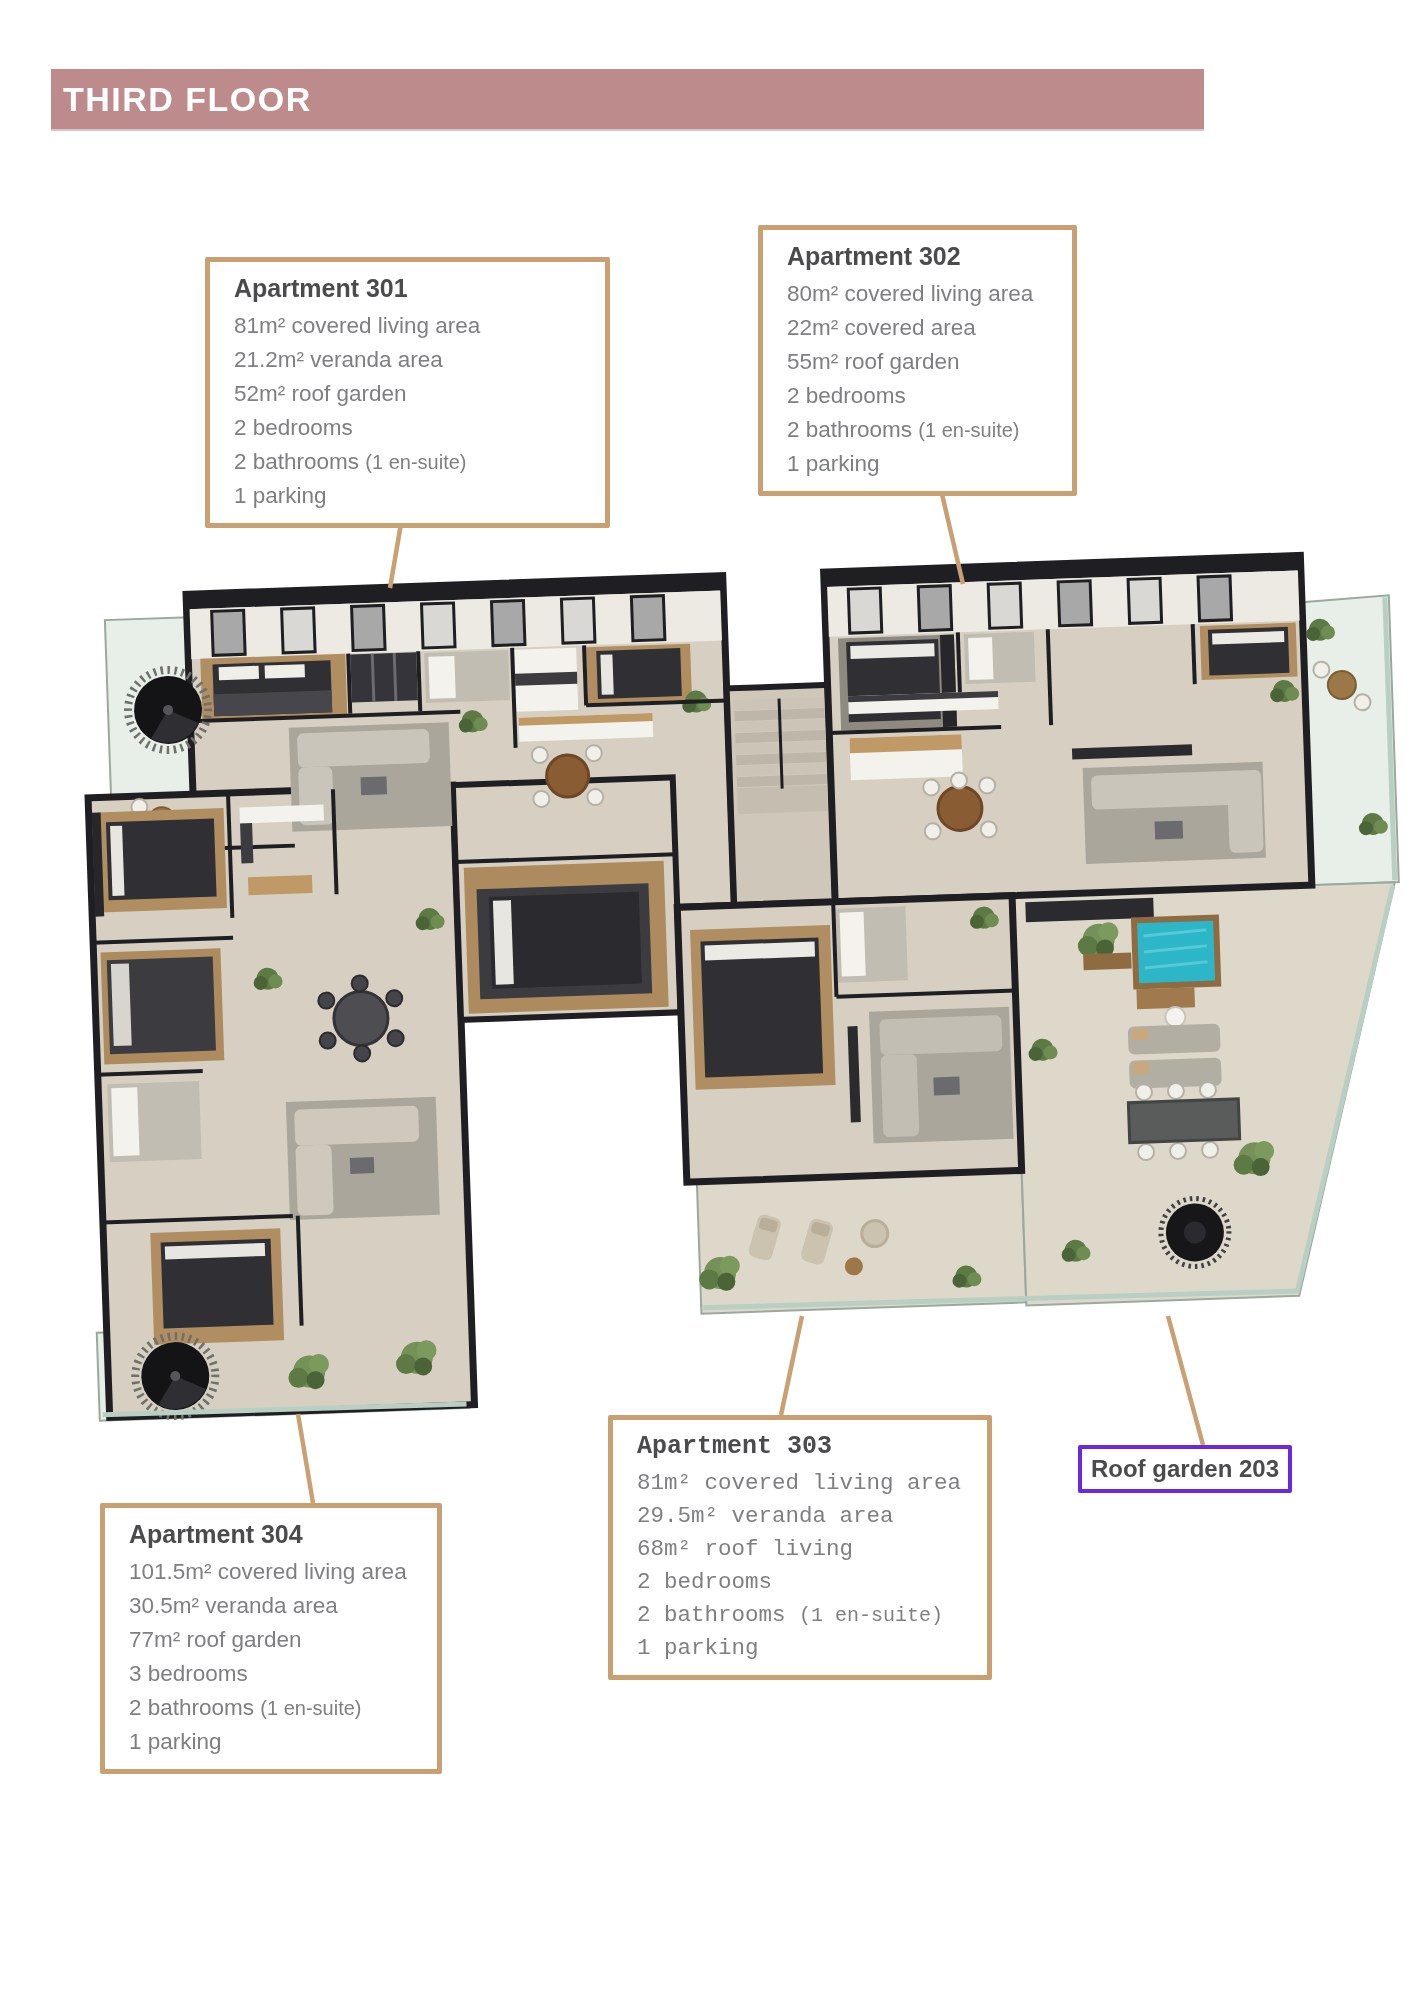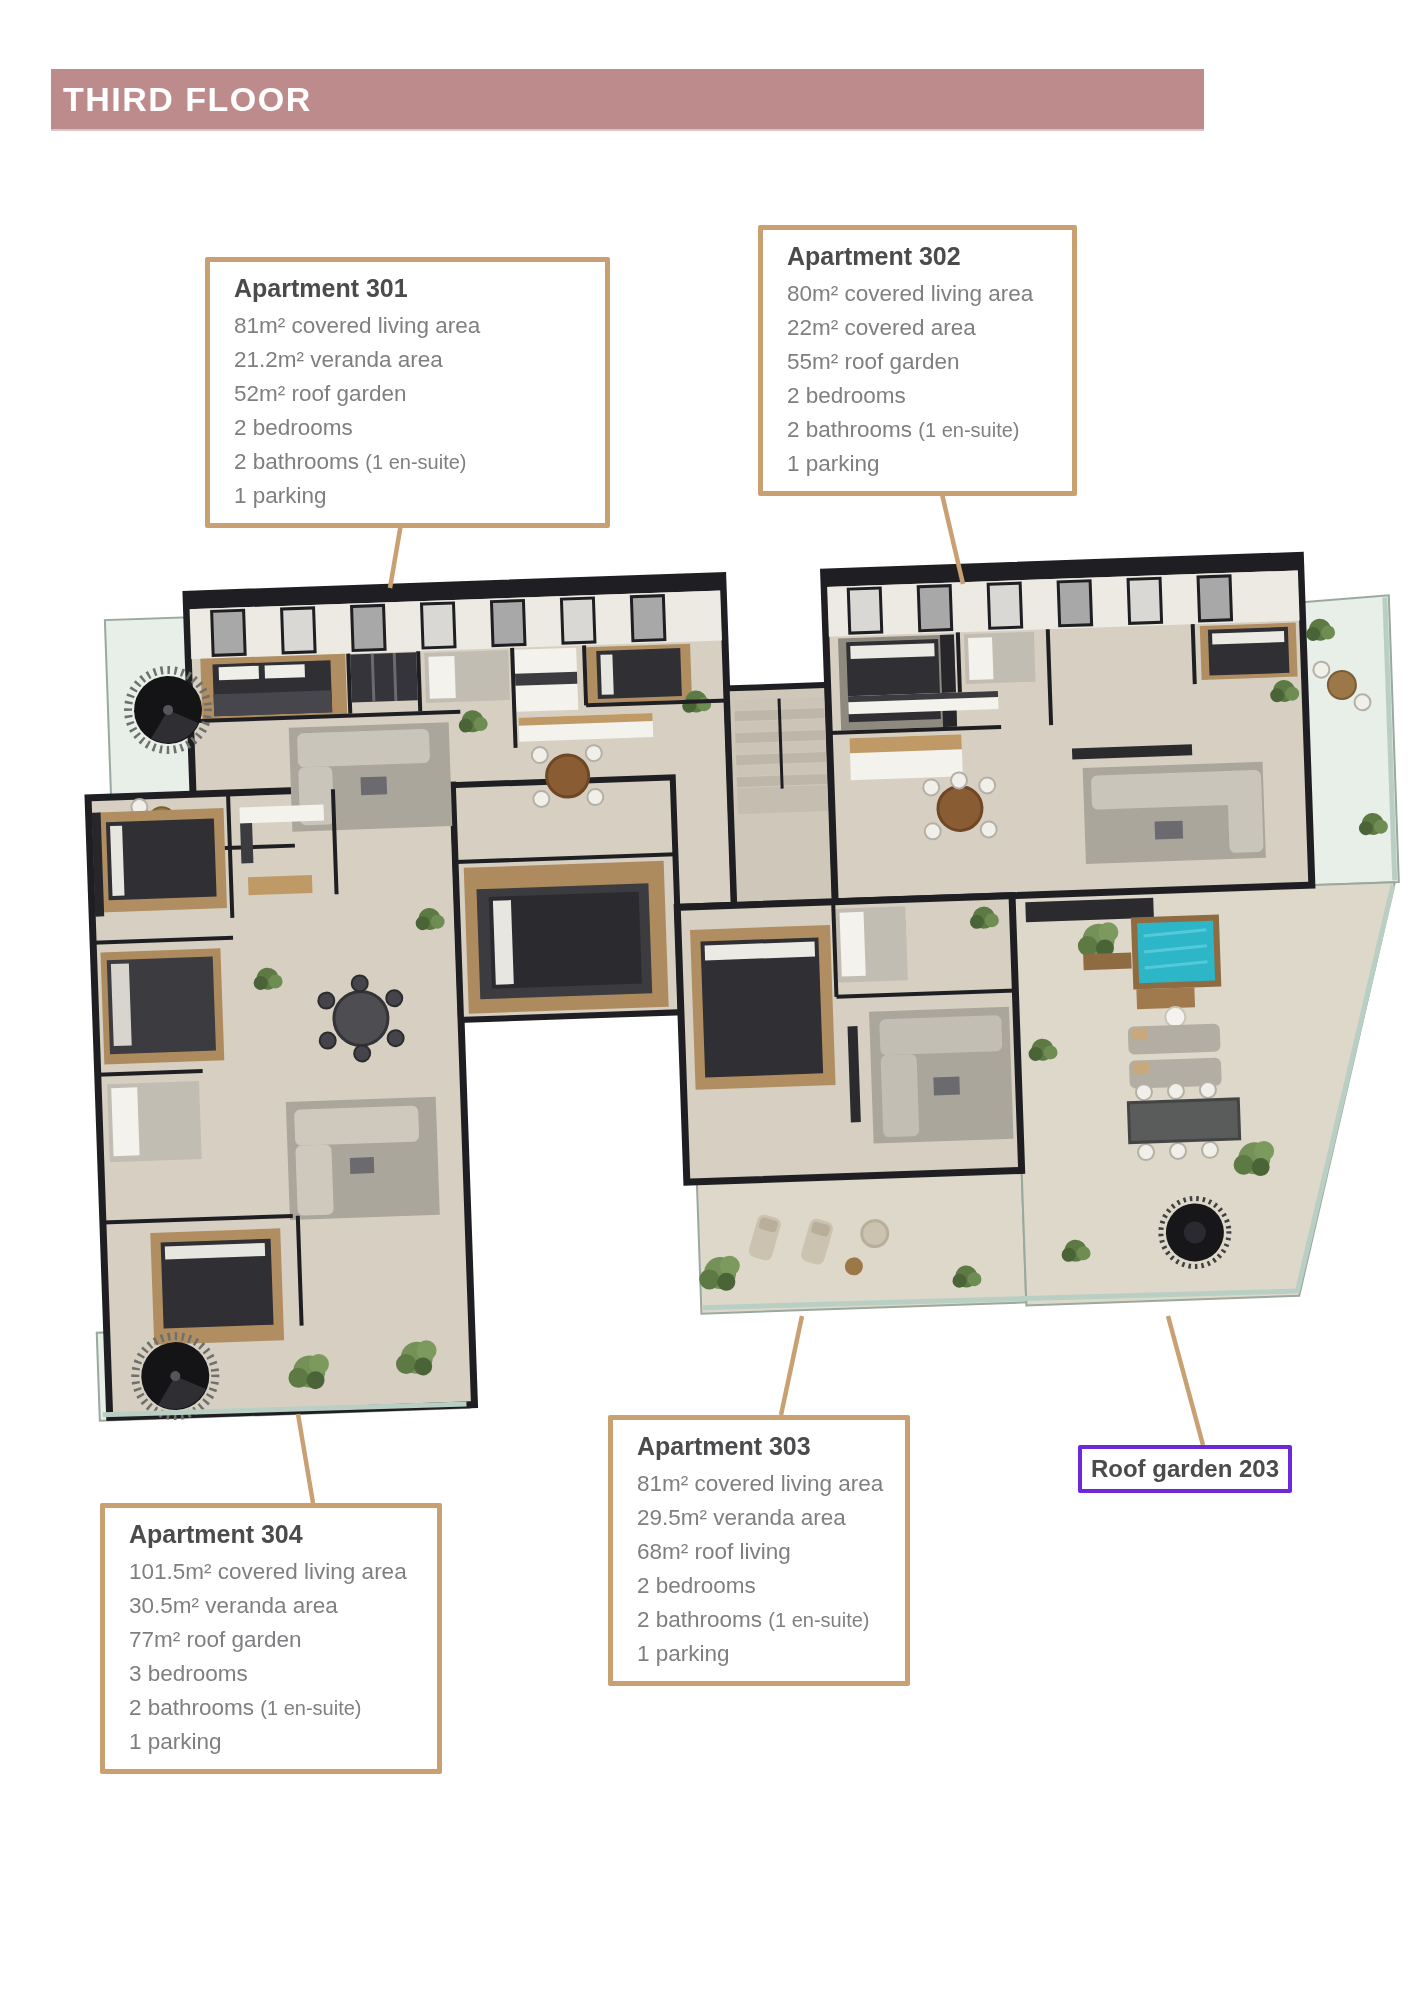--- a/index.html
+++ b/index.html
@@ -349,21 +349,21 @@
   <div class="callout" style="left:758px;top:225px;width:319px;">
     <div class="callout-title">Apartment 302</div>
     <div class="spec-line"><span>80m² covered living area</span><span class="note"></span></div>
     <div class="spec-line"><span>22m² covered area</span><span class="note"></span></div>
     <div class="spec-line"><span>55m² roof garden</span><span class="note"></span></div>
     <div class="spec-line"><span>2 bedrooms</span><span class="note"></span></div>
     <div class="spec-line"><span>2 bathrooms </span><span class="note">(1 en-suite)</span></div>
     <div class="spec-line"><span>1 parking</span><span class="note"></span></div>
   </div>
 
-  <div class="callout" style="left:608px;top:1415px;width:302px;">
+  <div class="callout" style="left:608px;top:1415px;width:384px;font-family:Liberation Mono, monospace;">
     <div class="callout-title">Apartment 303</div>
     <div class="spec-line"><span>81m² covered living area</span><span class="note"></span></div>
     <div class="spec-line"><span>29.5m² veranda area</span><span class="note"></span></div>
     <div class="spec-line"><span>68m² roof living</span><span class="note"></span></div>
     <div class="spec-line"><span>2 bedrooms</span><span class="note"></span></div>
     <div class="spec-line"><span>2 bathrooms </span><span class="note">(1 en-suite)</span></div>
     <div class="spec-line"><span>1 parking</span><span class="note"></span></div>
   </div>
 
   <div class="callout" style="left:100px;top:1503px;width:342px;">

